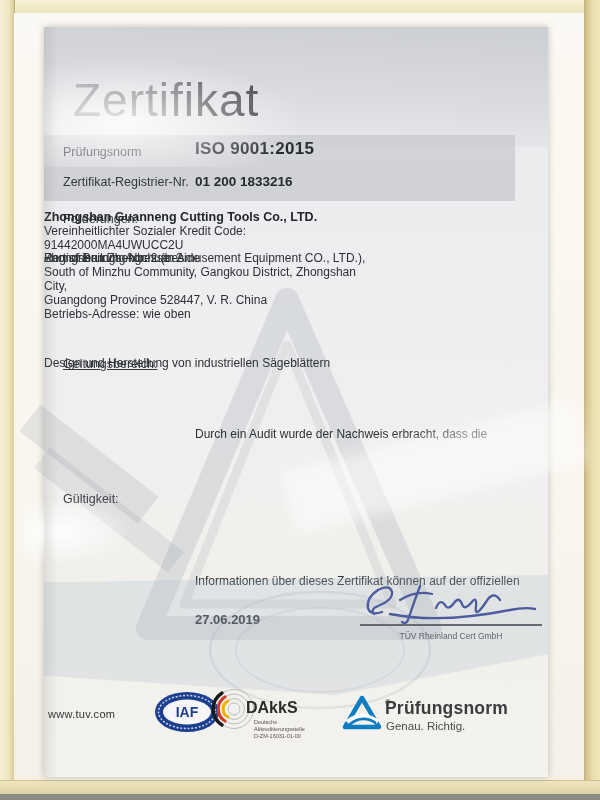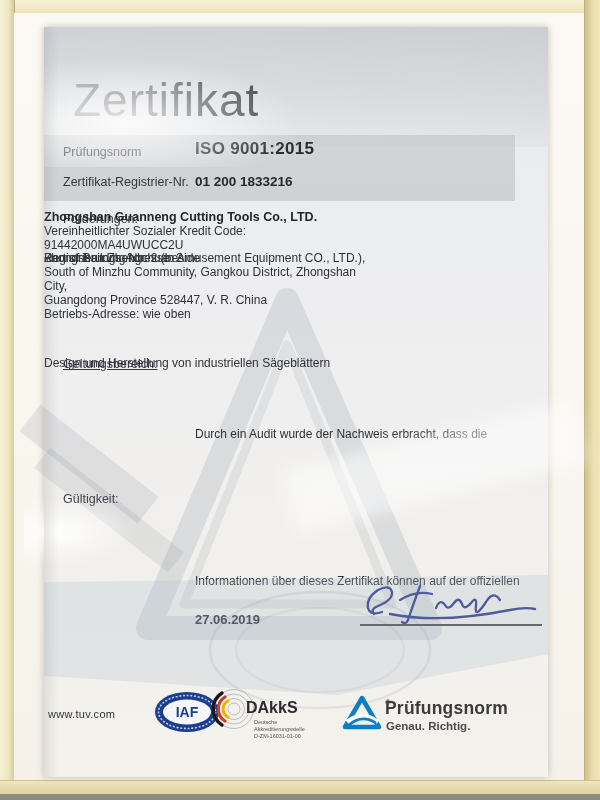--- a/index.html
+++ b/index.html
@@ -60,21 +60,21 @@
   .issuer{left:312px;top:604px;width:190px;text-align:center;font-size:8.5px;line-height:10.5px;color:#3c3f44;}
   .issuer div{position:static;}
 
   
   .website{left:4px;top:681px;font-size:11px;color:#2f3237;letter-spacing:.3px;}
   .iaf-svg{left:109px;top:663px;}
   .dakks-svg{left:164px;top:660px;}
   .tuv-logo-svg{left:297px;top:667px;}
   .brand{left:341px;top:671px;font-size:17.5px;font-weight:700;color:#3c3c3f;letter-spacing:.2px;}
   .brand sup{font-size:8px;}
-  .tagline{left:342px;top:693px;font-size:11.5px;font-weight:700;color:#4a4a4d;}
+  .tagline{left:342px;top:693px;font-size:11.5px;font-weight:400;color:#4a4a4d;}
 
   
   .ov{pointer-events:none;}
   .glare-top{left:0;top:0;width:504px;height:120px;
     background:linear-gradient(183deg,rgba(164,168,175,.40) 0%,rgba(164,168,175,.22) 55%,rgba(164,168,175,0) 100%);}
   .glare-top-left-light{left:0;top:30px;width:260px;height:110px;
     background:radial-gradient(ellipse at 30% 60%,rgba(255,255,255,.85) 0%,rgba(255,255,255,0) 70%);}
   .shadow-diag1{left:-30px;top:420px;width:150px;height:34px;background:rgba(122,130,142,.16);transform:rotate(38deg);}
   .shadow-diag2{left:-20px;top:470px;width:170px;height:26px;background:rgba(122,130,142,.14);transform:rotate(38deg);}
   .glare-spot-left{left:-20px;top:470px;width:110px;height:70px;
@@ -150,20 +150,21 @@
       <g fill="none" stroke="#2c3a8e" stroke-width="2.3" stroke-linecap="round">
         <path d="M22 34 Q10 38 8 30 Q6 20 18 12 Q30 6 32 14 Q33 22 18 28 Q10 31 14 36"></path>
         <path d="M60 8 Q54 24 48 42 Q46 47 42 44"></path>
         <path d="M40 22 Q56 12 72 16"></path>
         <path d="M76 30 Q80 20 85 27 Q88 33 94 25 Q99 18 102 26 Q104 33 111 25 Q117 17 116 28 Q114 42 126 24 Q133 12 140 22"></path>
         <path d="M30 36 Q80 46 150 32 Q165 29 175 31"></path>
       </g>
     </svg>
     <div class="sig-line"></div>
     <div class="issuer">
+      <div>TÜV Rheinland Cert GmbH</div>
     </div>
 
     <div class="website">www.tuv.com</div>
 
     <svg class="iaf-svg" width="68" height="44" viewBox="0 0 68 44">
       <ellipse cx="34" cy="22" rx="32" ry="20" fill="#1c3e8f"></ellipse>
       <ellipse cx="34" cy="22" rx="28.5" ry="16.5" fill="none" stroke="rgba(255,255,255,0.75)" stroke-width="1.6" stroke-dasharray="2,1.7"></ellipse>
       <ellipse cx="34" cy="22" rx="24" ry="12.5" fill="#f6f6f8"></ellipse>
       <text x="34" y="27" text-anchor="middle" font-family="Liberation Sans, sans-serif" font-size="14" font-weight="bold" fill="#1c3e8f">IAF</text>
     </svg>

